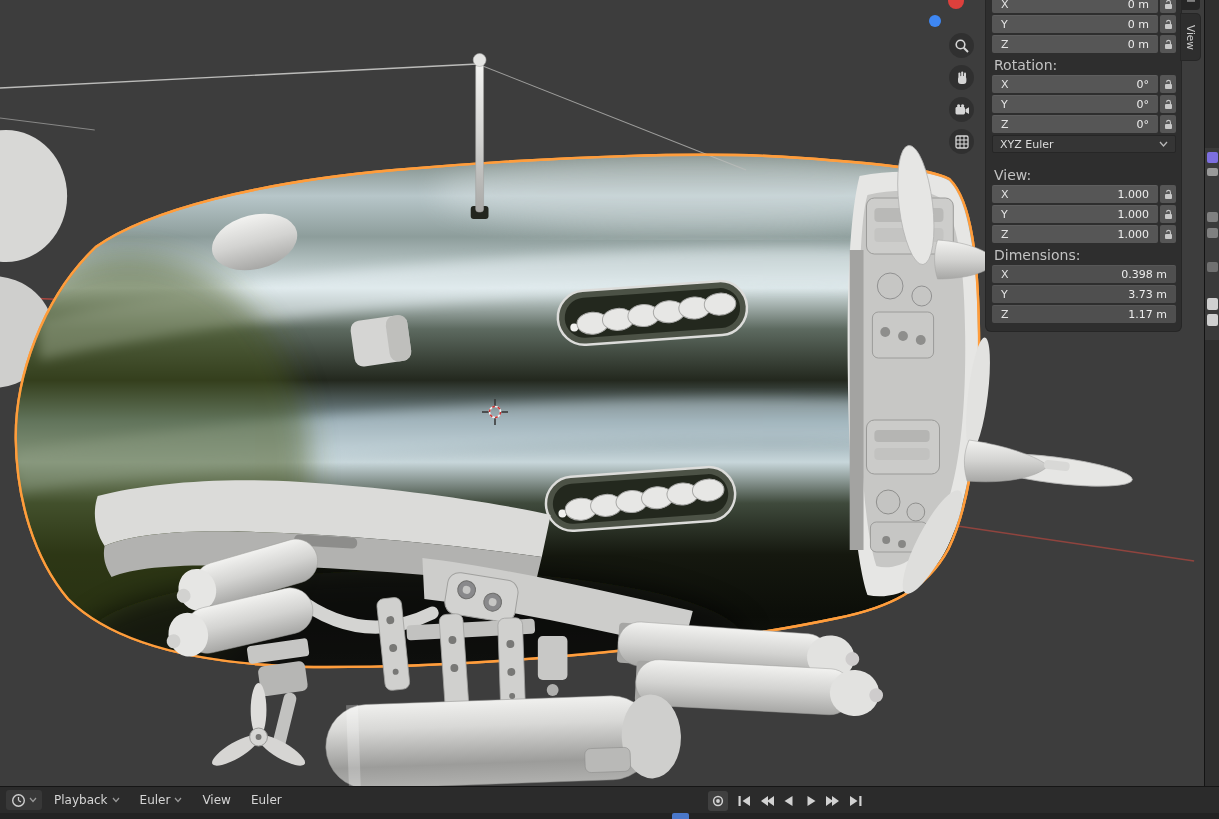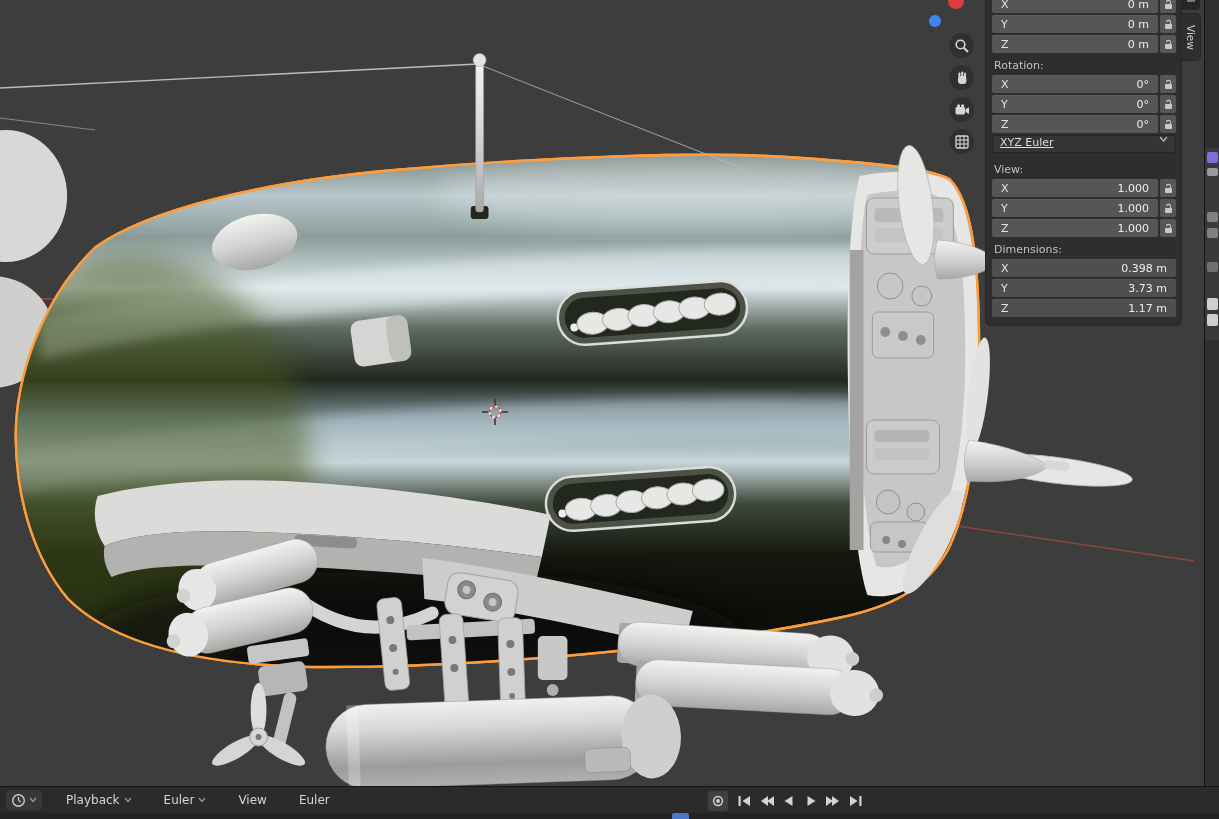--- a/index.html
+++ b/index.html
@@ -25,39 +25,39 @@
           border-radius:0 0 5px 5px;padding:0 5px 6px 6px;box-shadow:0 0 0 1px #262626;}
   .npanel-inner{margin-top:-5px;}
   .t-row{display:flex;gap:2px;margin-bottom:2px;}
   .t-field{flex:1;height:18px;background:#565656;border-radius:2px;display:flex;
            align-items:center;justify-content:space-between;padding:0 9px;
            font-size:11px;color:#ededed;box-shadow:inset 0 1px 0 rgba(255,255,255,.05);}
   .t-field .ax{color:#e3e3e3;}
   .dim .t-field{background:#4f4f4f;}
   .t-lock{width:16px;height:18px;background:#565656;border-radius:2px;
           display:flex;align-items:center;justify-content:center;}
-  .sec-label{font-size:11px;color:#c2c2c2;margin:6px 0 3px 2px;line-height:13px;}
+  .sec-label{font-size:14px;color:#c2c2c2;margin:6px 0 3px 2px;line-height:13px;}
   .dropdown{height:18px;background:#353535;border:1px solid #262626;border-radius:2px;
-            display:flex;justify-content:space-between;
-            padding:0 7px;font-size:11px;color:#dcdcdc;margin-bottom:10px;text-decoration:underline;}
+            display:flex;align-items:center;justify-content:space-between;
+            padding:0 7px;font-size:11px;color:#dcdcdc;margin-bottom:16px;}
   
   .vtab{position:absolute;width:19px;writing-mode:vertical-rl;text-orientation:mixed;
         font-size:10.5px;color:#cccccc;display:flex;align-items:center;justify-content:center;
         border-radius:0 4px 4px 0;}
   .vtab.tool{left:1181px;top:-26px;height:36px;background:#262626;}
   .vtab.view{left:1181px;top:14px;height:46px;background:#2e2e2e;box-shadow:0 0 0 1px #262626;}
   
   .sliver{position:absolute;left:1204px;top:0;width:15px;height:786px;background:#2f2f2f;
           border-left:1px solid #141414;}
   .sliver .seg{position:absolute;left:0;top:148px;width:15px;height:192px;background:#3a3a3a;}
   .sl-ic{position:absolute;left:2px;width:11px;border-radius:2px;}
   
   .bbar{position:absolute;left:0;top:786px;width:1219px;height:27px;background:#2b2b2b;
         border-top:1px solid #161616;display:flex;align-items:center;font-size:12px;color:#d5d5d5;}
-  .bbar .left{display:flex;align-items:center;gap:16px;margin-left:6px;}
+  .bbar .left{display:flex;align-items:center;gap:4px;margin-left:6px;}
   .etype{display:flex;align-items:center;gap:3px;background:#383838;border-radius:3px;
          height:20px;padding:0 5px;}
   .menu{padding:2px 8px;border-radius:3px;display:flex;align-items:center;gap:4px;}
   .transport{position:absolute;left:708px;top:0;height:27px;display:flex;align-items:center;gap:2px;}
   .tbtn{width:20px;height:20px;border-radius:3px;display:flex;align-items:center;justify-content:center;}
   .tbtn.rec{background:#404040;margin-right:5px;}
   
   .bstrip{position:absolute;left:0;top:813px;width:1219px;height:6px;background:#232323;}
   .playhead{position:absolute;left:672px;top:0;width:17px;height:6px;
             background:var(--playhead,#4a77c9);border-radius:2px 2px 0 0;}

